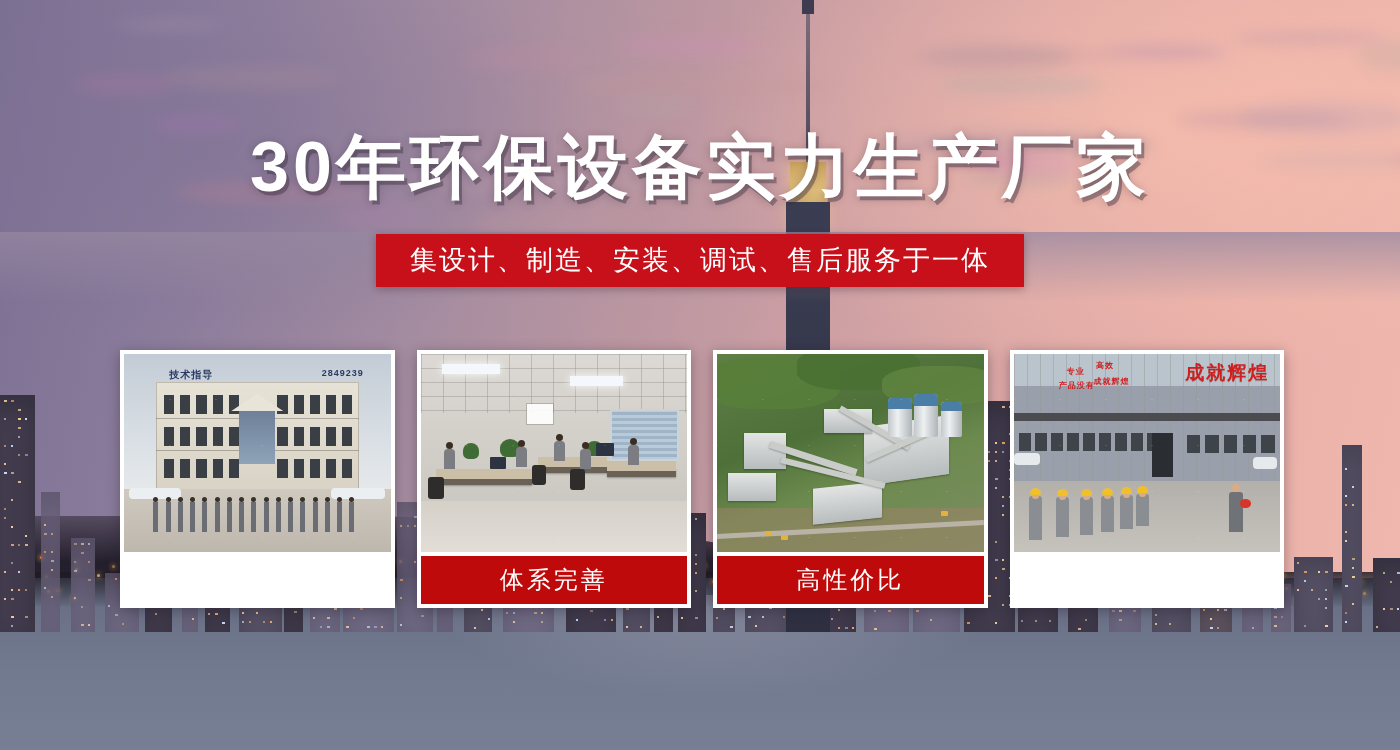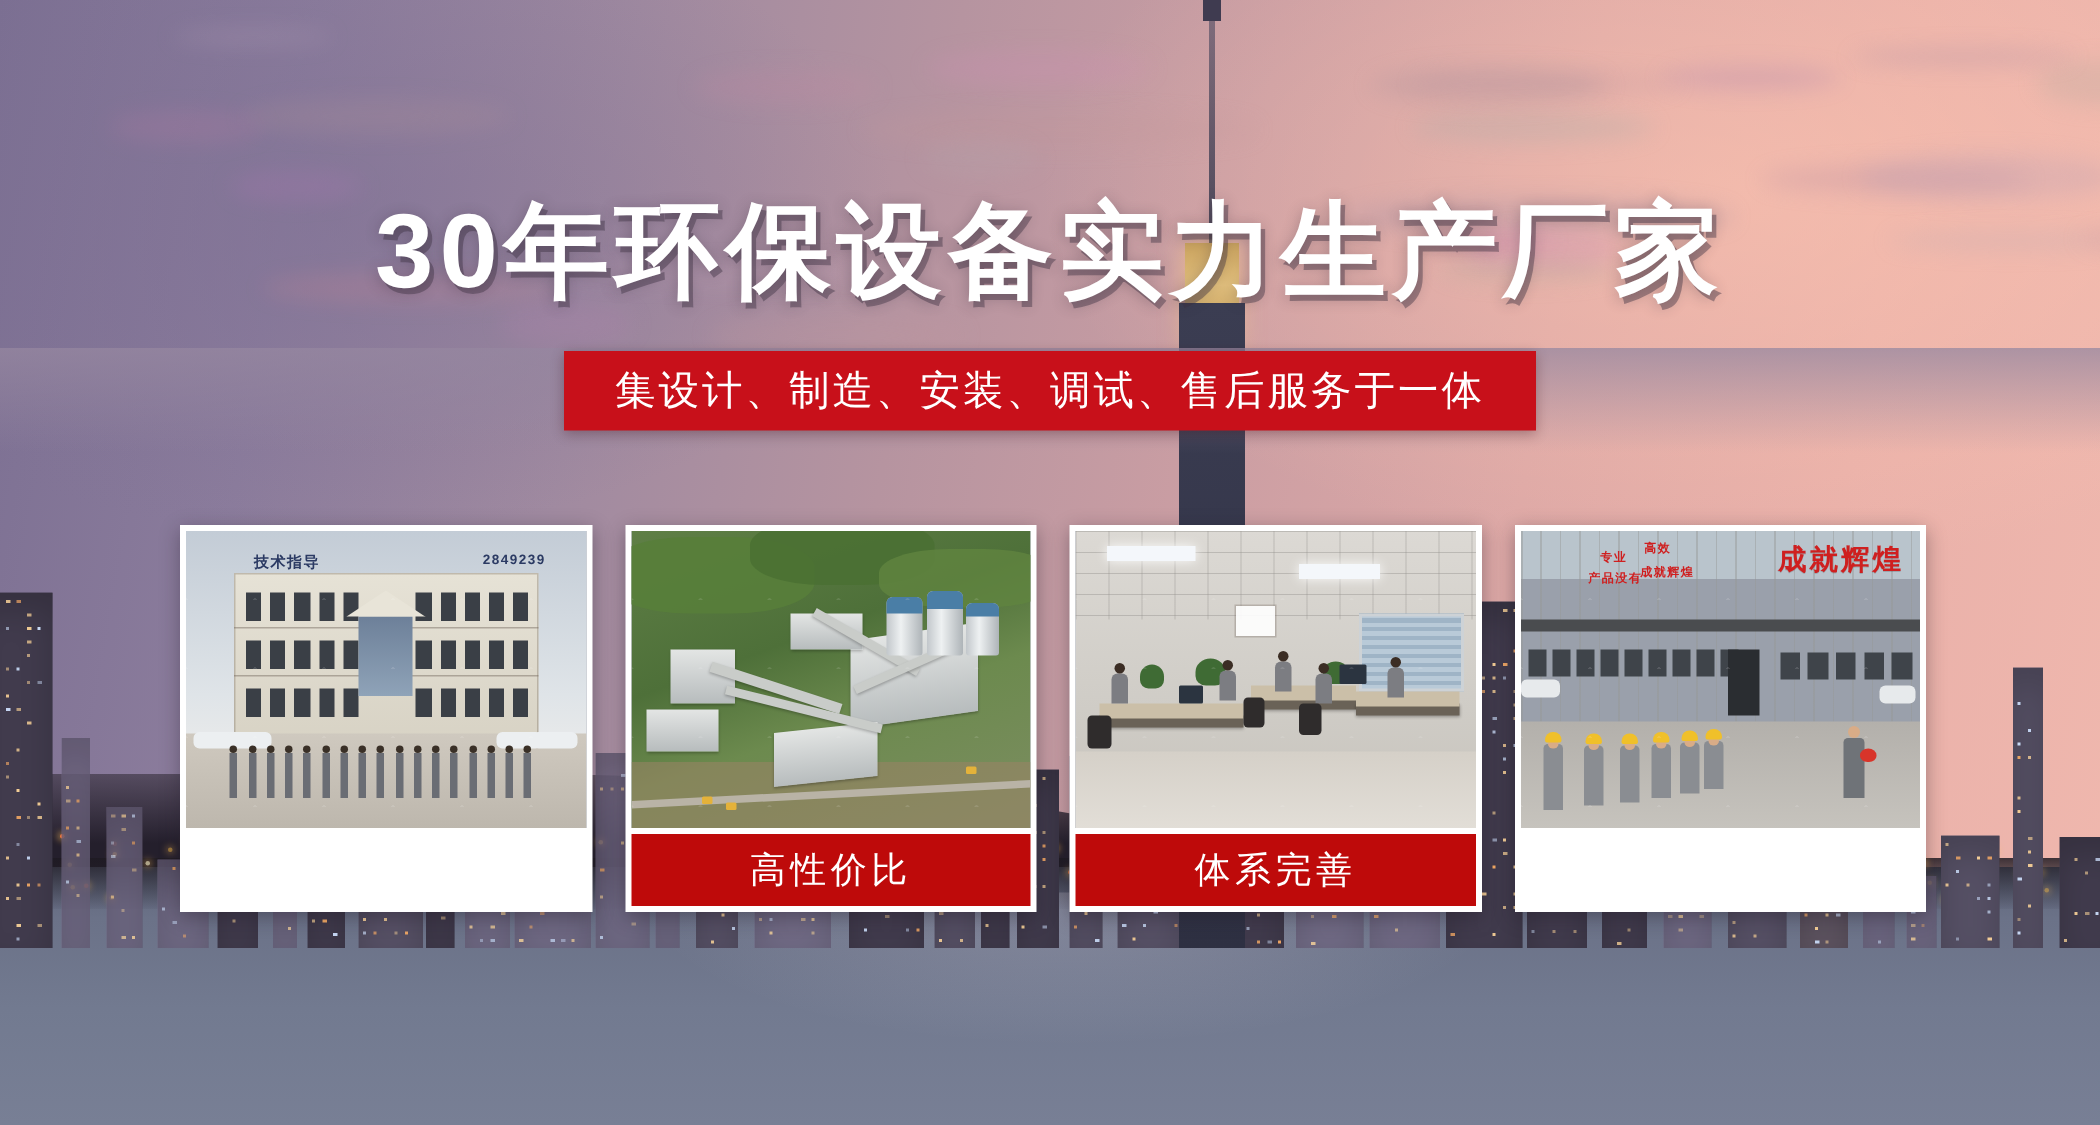--- a/index.html
+++ b/index.html
@@ -1255,48 +1255,20 @@
             <div class="p1-person" style="left: 75.4%;"></div>
             <div class="p1-person" style="left: 80%;"></div>
             <div class="p1-person" style="left: 84.6%;"></div>
           </div>
         <div class="wm"></div>
       </div>
     </div>
 
     <div class="card">
       <div class="card-photo">
-        <div class="p2-land"></div>
-        <div class="p2-field" style="left:-6%;top:2%;width:52%;height:26%;background:rgba(88,126,58,.9)"></div>
-        <div class="p2-field" style="left:30%;top:-4%;width:46%;height:22%;background:rgba(74,112,50,.85)"></div>
-        <div class="p2-field" style="left:62%;top:6%;width:44%;height:20%;background:rgba(96,132,64,.8)"></div>
-        <div class="p2-dirt" style="left:0;bottom:0;width:100%;height:22%;opacity:.55"></div>
-        <div class="p2-bldg" style="left:4%;top:60%;width:18%;height:14%"></div>
-        <div class="p2-bldg" style="left:10%;top:40%;width:16%;height:18%"></div>
-        <div class="p2-bldg" style="left:55%;top:34%;width:32%;height:30%;transform:skewY(-8deg)"></div>
-        <div class="p2-bldg" style="left:40%;top:28%;width:18%;height:12%"></div>
-        <div class="p2-bldg" style="left:36%;top:66%;width:26%;height:18%;transform:skewY(-6deg)"></div>
-        <div class="p2-conv" style="left:20%;top:44%;width:34%;height:7px;transform:rotate(18deg)"></div>
-        <div class="p2-conv" style="left:24%;top:52%;width:40%;height:6px;transform:rotate(14deg)"></div>
-        <div class="p2-conv" style="left:46%;top:26%;width:30%;height:6px;transform:rotate(30deg)"></div>
-        <div class="p2-conv" style="left:56%;top:52%;width:26%;height:6px;transform:rotate(-24deg)"></div>
-        <div class="p2-silo" style="left:64%;top:22%;width:9%;height:20%"></div>
-        <div class="p2-silo" style="left:74%;top:20%;width:9%;height:22%"></div>
-        <div class="p2-silo" style="left:84%;top:24%;width:8%;height:18%"></div>
-        <div class="p2-road" style="left:0;bottom:10%;width:100%;height:5px;transform:rotate(-3deg)"></div>
-        <div class="p2-yellow" style="left:18%;bottom:8%"></div>
-        <div class="p2-yellow" style="left:24%;bottom:6%"></div>
-        <div class="p2-yellow" style="left:84%;bottom:18%"></div>
-        <div class="wm"></div>
-      </div>
-      <div class="card-caption">高性价比</div>
-    </div>
-
-    <div class="card">
-      <div class="card-photo">
         <div class="p3-wall"></div>
         <div class="p3-ceil"></div>
         <div class="p3-panel" style="left:8%;top:5%;width:22%;height:5%"></div>
         <div class="p3-panel" style="left:56%;top:11%;width:20%;height:5%"></div>
         <div class="p3-win"></div>
         <div class="p3-poster"></div>
         <div class="p3-floor"></div>
         <div class="p3-desk" style="left:6%;top:62%;width:36%;height:4%"></div>
         <div class="p3-deskt" style="left:6%;top:58%;width:36%;height:5%"></div>
         <div class="p3-desk" style="left:44%;top:56%;width:26%;height:4%"></div>
@@ -1312,20 +1284,48 @@
         <div class="p3-pers" style="left:36%;top:47%"></div>
         <div class="p3-pers" style="left:50%;top:44%"></div>
         <div class="p3-pers" style="left:60%;top:48%"></div>
         <div class="p3-pers" style="left:78%;top:46%"></div>
         <div class="p3-chair" style="left:3%;top:62%;width:16px;height:22px"></div>
         <div class="p3-chair" style="left:42%;top:56%;width:14px;height:20px"></div>
         <div class="p3-chair" style="left:56%;top:58%;width:15px;height:21px"></div>
         <div class="wm"></div>
       </div>
       <div class="card-caption">体系完善</div>
+    </div>
+
+    <div class="card">
+      <div class="card-photo">
+        <div class="p2-land"></div>
+        <div class="p2-field" style="left:-6%;top:2%;width:52%;height:26%;background:rgba(88,126,58,.9)"></div>
+        <div class="p2-field" style="left:30%;top:-4%;width:46%;height:22%;background:rgba(74,112,50,.85)"></div>
+        <div class="p2-field" style="left:62%;top:6%;width:44%;height:20%;background:rgba(96,132,64,.8)"></div>
+        <div class="p2-dirt" style="left:0;bottom:0;width:100%;height:22%;opacity:.55"></div>
+        <div class="p2-bldg" style="left:4%;top:60%;width:18%;height:14%"></div>
+        <div class="p2-bldg" style="left:10%;top:40%;width:16%;height:18%"></div>
+        <div class="p2-bldg" style="left:55%;top:34%;width:32%;height:30%;transform:skewY(-8deg)"></div>
+        <div class="p2-bldg" style="left:40%;top:28%;width:18%;height:12%"></div>
+        <div class="p2-bldg" style="left:36%;top:66%;width:26%;height:18%;transform:skewY(-6deg)"></div>
+        <div class="p2-conv" style="left:20%;top:44%;width:34%;height:7px;transform:rotate(18deg)"></div>
+        <div class="p2-conv" style="left:24%;top:52%;width:40%;height:6px;transform:rotate(14deg)"></div>
+        <div class="p2-conv" style="left:46%;top:26%;width:30%;height:6px;transform:rotate(30deg)"></div>
+        <div class="p2-conv" style="left:56%;top:52%;width:26%;height:6px;transform:rotate(-24deg)"></div>
+        <div class="p2-silo" style="left:64%;top:22%;width:9%;height:20%"></div>
+        <div class="p2-silo" style="left:74%;top:20%;width:9%;height:22%"></div>
+        <div class="p2-silo" style="left:84%;top:24%;width:8%;height:18%"></div>
+        <div class="p2-road" style="left:0;bottom:10%;width:100%;height:5px;transform:rotate(-3deg)"></div>
+        <div class="p2-yellow" style="left:18%;bottom:8%"></div>
+        <div class="p2-yellow" style="left:24%;bottom:6%"></div>
+        <div class="p2-yellow" style="left:84%;bottom:18%"></div>
+        <div class="wm"></div>
+      </div>
+      <div class="card-caption">高性价比</div>
     </div>
 
     <div class="card">
       <div class="card-photo">
         <div class="p4-sky"></div>
         <div class="p4-wall"></div>
         <div class="p4-slogan">成就辉煌</div>
         <div class="p4-slog2" style="left:20%;top:6%">专业</div>
         <div class="p4-slog2" style="left:31%;top:3%">高效</div>
         <div class="p4-slog2" style="left:17%;top:13%">产品没有</div>

